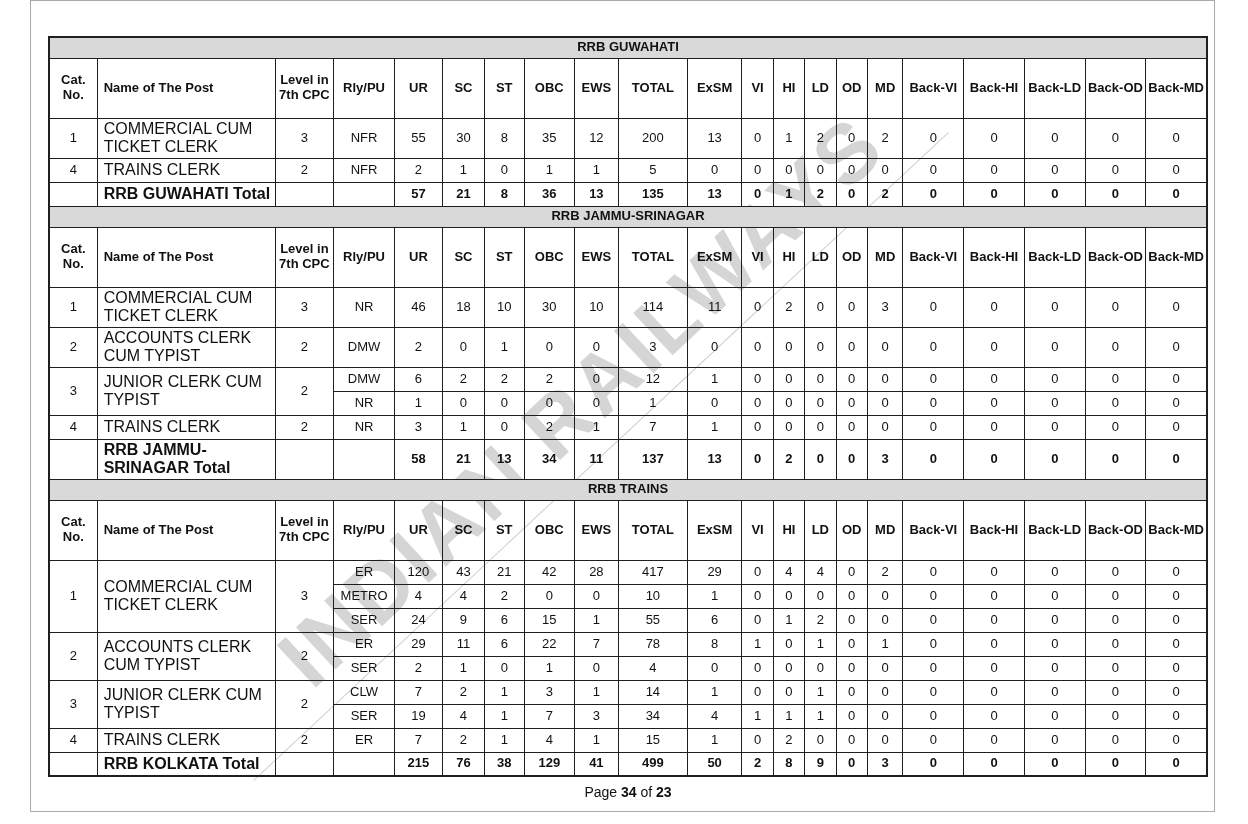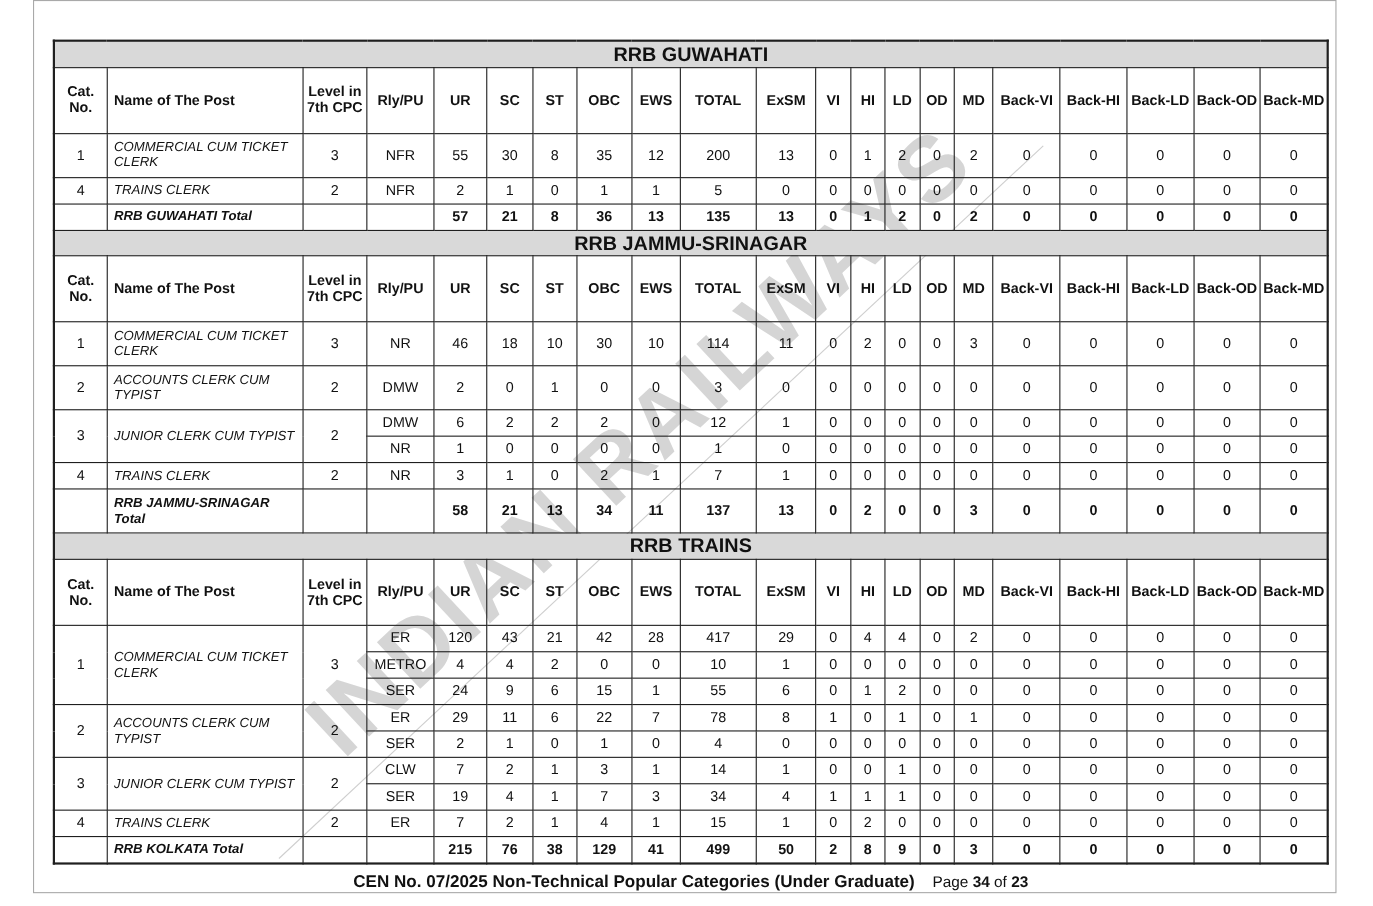--- a/index.html
+++ b/index.html
@@ -30,23 +30,23 @@
   }
   td,th{
     border:1px solid #1f1f1f;padding:1px 2px;text-align:center;
     vertical-align:middle;font-size:13px;line-height:1.15;overflow:hidden;
   }
   th{font-weight:bold;}
   tr.h-bar{height:21px;}
   tr.h-head{height:60px;}
   tr.h-row{height:24px;}
   tr.h-tall{height:40px;}
-  td.bar{background:#d9d9d9;font-weight:bold;font-size:18px;}
+  td.bar{background:#d9d9d9;font-weight:bold;font-size:13px;}
   th.name-h{text-align:left;padding-left:6px;margin-top:48px;}
-  td.name{text-align:left;padding-left:6px;font-size:12px;font-style:italic;}
+  td.name{text-align:left;padding-left:6px;font-size:16px;}
   tr.total-row td{font-weight:bold;}
   .footer{
     margin-top:7px;width:1160px;text-align:center;font-size:14px;
     display:flex;justify-content:center;align-items:baseline;gap:16px;
   }
   .footer .cen{font-weight:bold;font-size:15.5px;}
   .footer .pg b{font-weight:bold;}
 </style>
 </head>
 <body>
@@ -555,21 +555,20 @@
             <td>0</td>
             <td>0</td>
             <td>0</td>
             <td>0</td>
             <td>0</td>
           </tr>
         </tbody>
     </table>
 
     <div class="footer">
-      <span class="cen">CEN No. 07/2025 Non-Technical Popular Categories (Under Graduate)</span>
       <span class="pg">
         <span>Page</span>
         <b>34</b>
         <span>of</span>
         <b>23</b>
       </span>
     </div>
   </div>
 </div>
 

